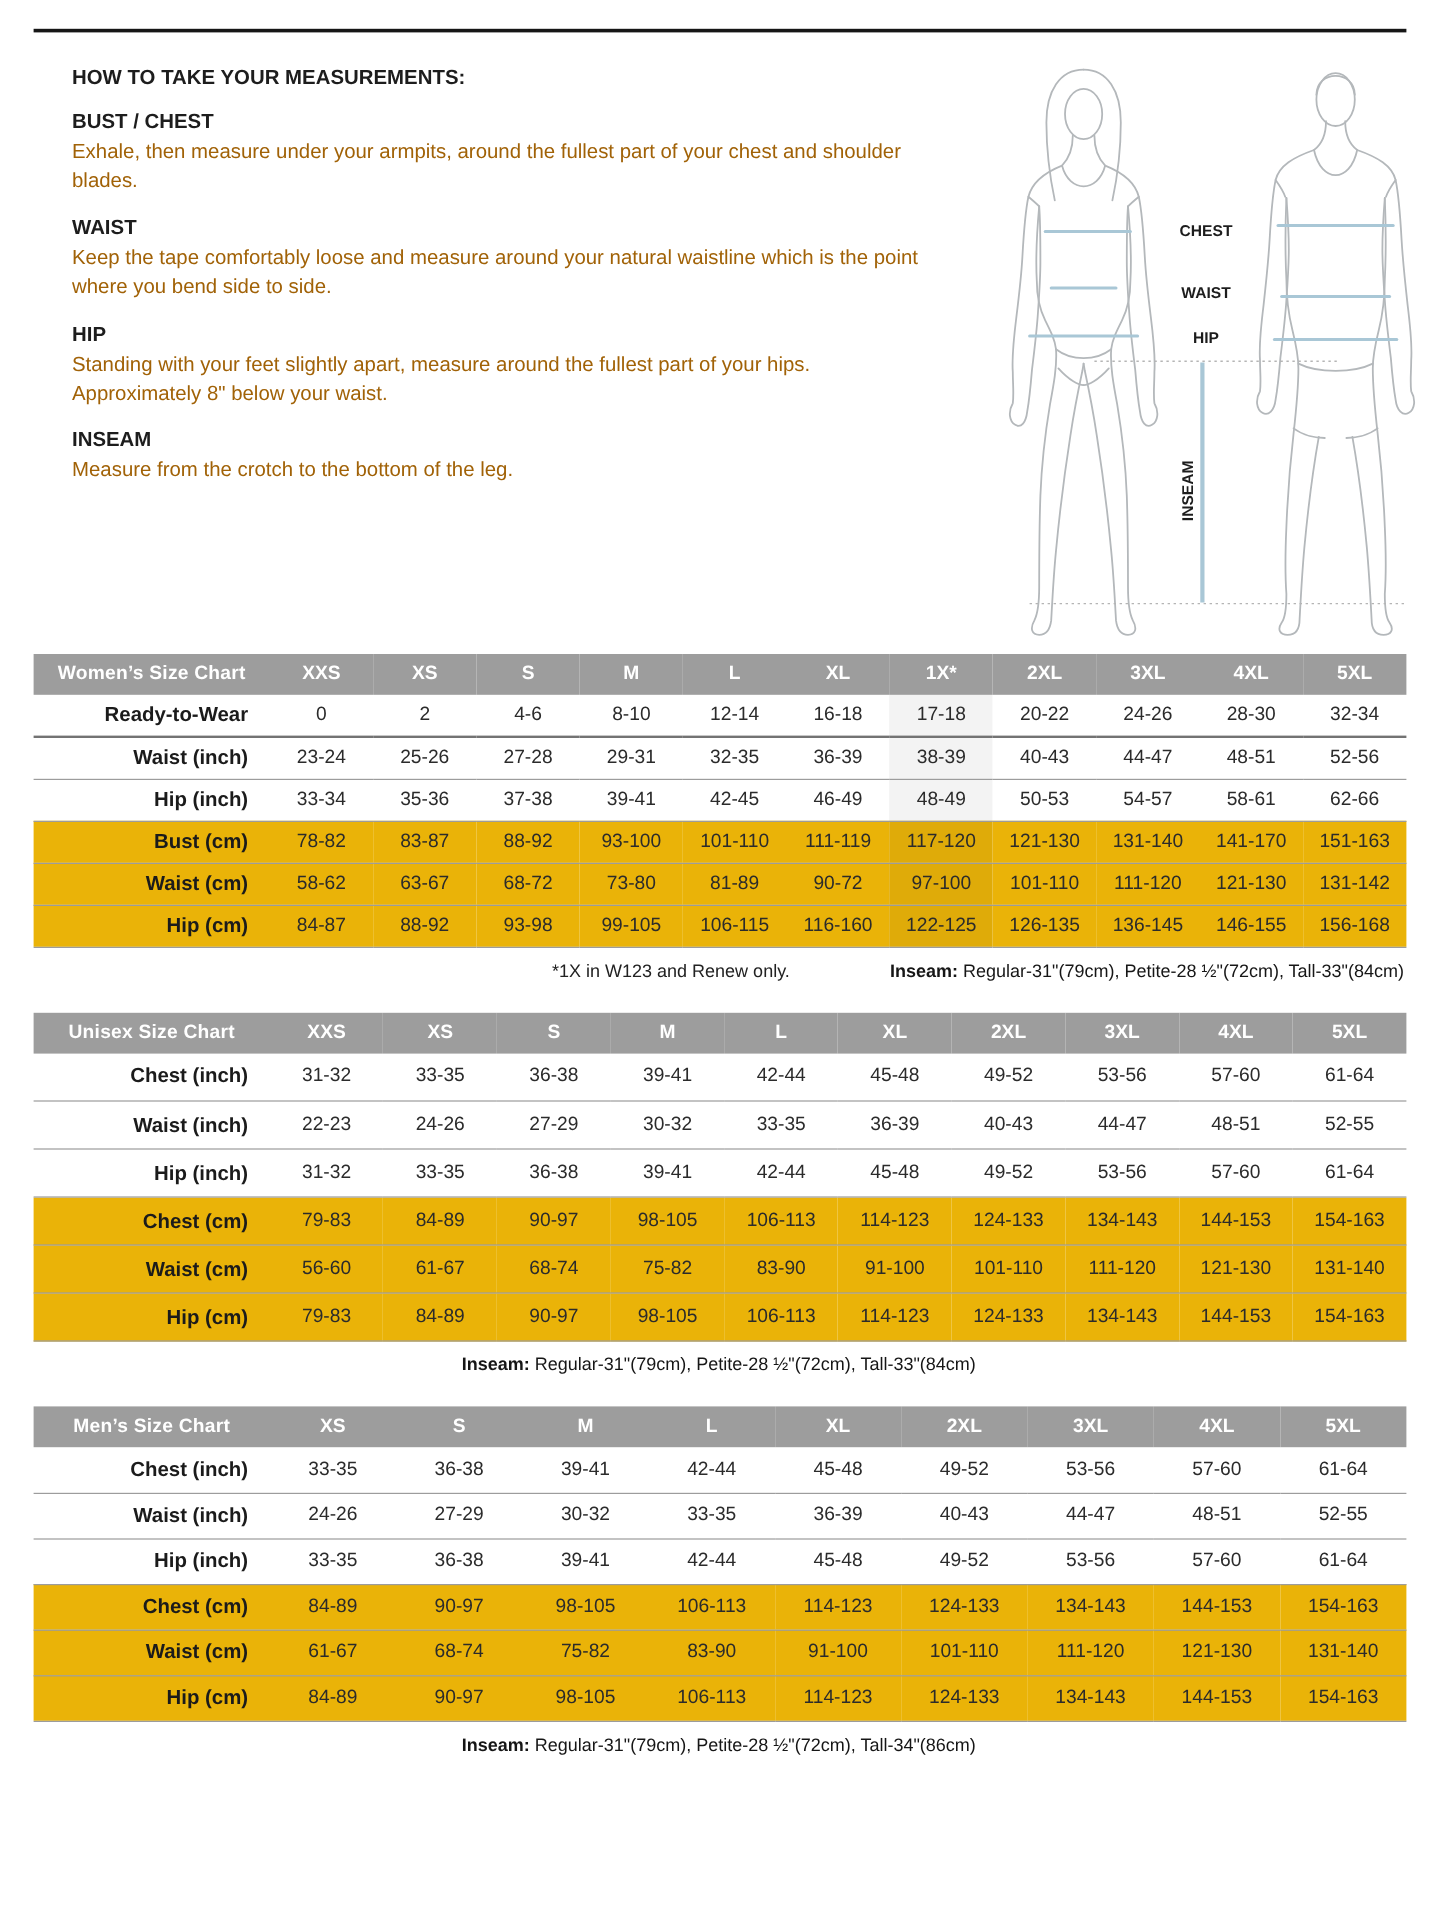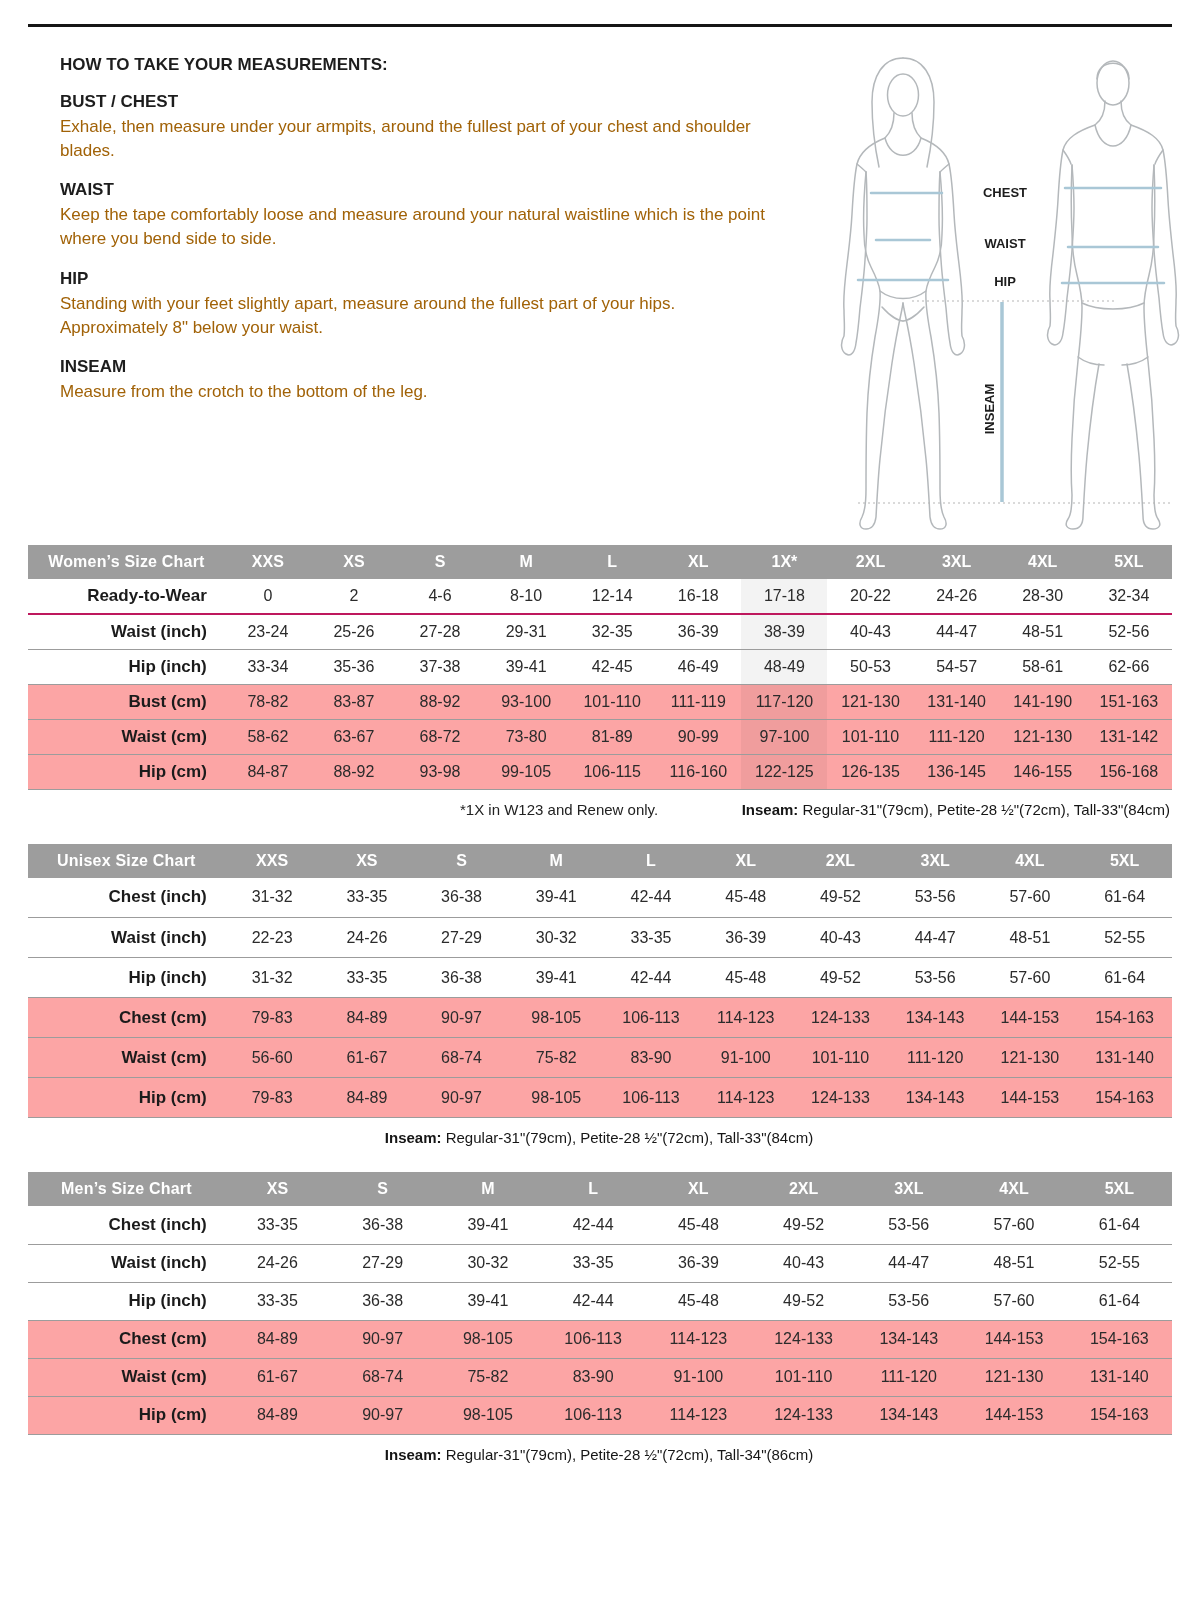--- a/index.html
+++ b/index.html
@@ -29,22 +29,22 @@
 
   
   .tbl-mount { margin-top:4px; }
   table.size-table { width:100%; border-collapse:collapse; table-layout:fixed; }
   table.size-table thead th {
     background:#9d9d9d; color:#ffffff; font-weight:700;
     font-size:16px; height:34px; padding:0 2px; text-align:center;
   }
   table.size-table thead th.tbl-title { font-size:16px; letter-spacing:0.2px; }
   table.size-table tbody tr { border-bottom:1px solid #9c9c9c; }
-  table.size-table tbody tr.shaded { background:#fca5a5; }
-  table.size-table tbody tr.first-row { border-bottom:2px solid #be185d; }
+  table.size-table tbody tr.shaded { background:#eab308; }
+  table.size-table tbody tr.first-row { border-bottom:2px solid #737373; }
   table.size-table tbody th {
     text-align:right; padding-right:18px; font-weight:700;
     font-size:17px; color:#1b1b1b;
   }
   table.size-table tbody td { text-align:center; font-size:16px; color:#2b2b2b; padding:0 1px; }
   table.size-table td.hl { background:rgba(45,45,30,0.055); }
   .t-womens tbody th, .t-womens tbody td { height:35px; }
   .t-unisex tbody th, .t-unisex tbody td { height:40px; }
   .t-mens  tbody th, .t-mens  tbody td { height:38px; }
 
@@ -230,31 +230,31 @@
             <th>Bust (cm)</th>
             <td>78-82</td>
             <td>83-87</td>
             <td>88-92</td>
             <td>93-100</td>
             <td>101-110</td>
             <td>111-119</td>
             <td class="hl">117-120</td>
             <td>121-130</td>
             <td>131-140</td>
-            <td>141-190</td>
+            <td>141-170</td>
             <td>151-163</td>
           </tr>
           <tr class="shaded">
             <th>Waist (cm)</th>
             <td>58-62</td>
             <td>63-67</td>
             <td>68-72</td>
             <td>73-80</td>
             <td>81-89</td>
-            <td>90-99</td>
+            <td>90-72</td>
             <td class="hl">97-100</td>
             <td>101-110</td>
             <td>111-120</td>
             <td>121-130</td>
             <td>131-142</td>
           </tr>
           <tr class="shaded">
             <th>Hip (cm)</th>
             <td>84-87</td>
             <td>88-92</td>

